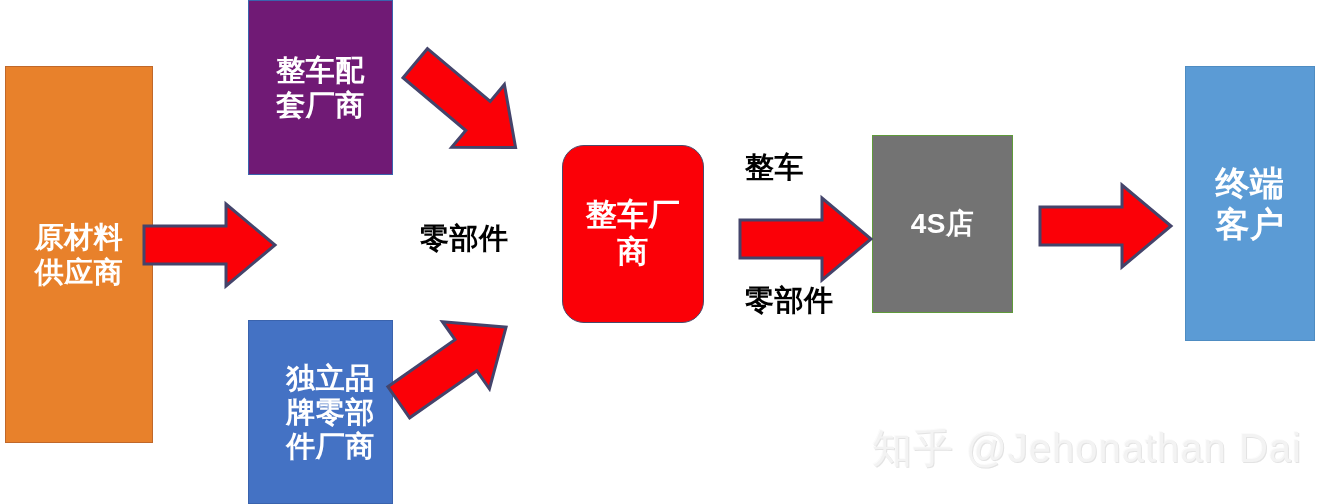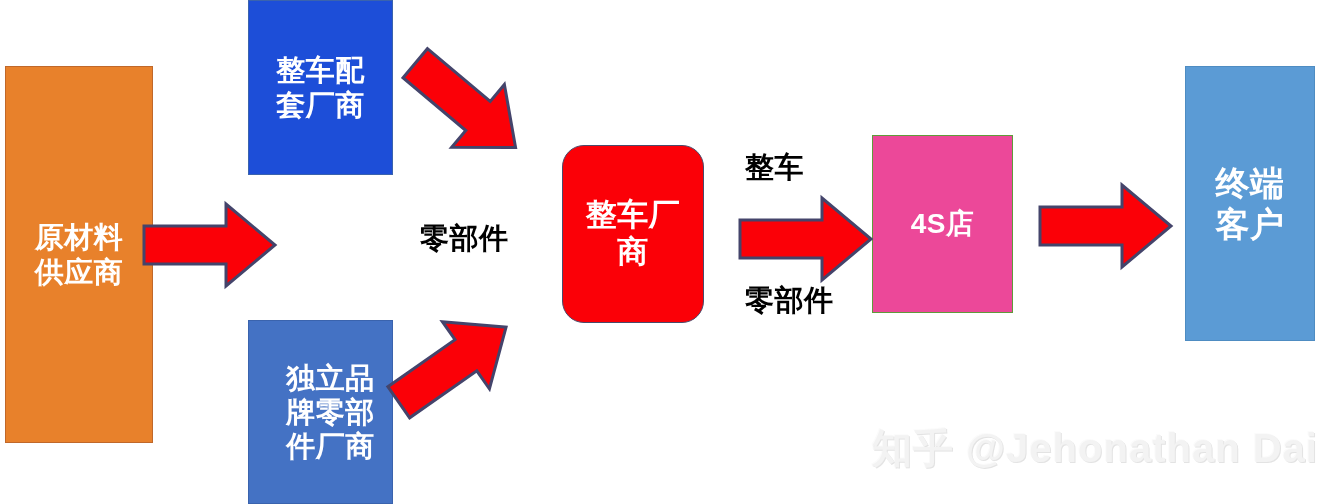--- a/index.html
+++ b/index.html
@@ -34,41 +34,41 @@
 
   
   #node-raw-material {
     left: 5px;  top: 66px;  width: 148px; height: 377px;
     background: #e8812b;
     border: 1.5px solid #c0682a;
     font-size: 29px;
   }
   #node-oem-supplier {
     left: 248px; top: 0px;  width: 145px; height: 175px;
-    background: #1d4ed8;
+    background: #701a75;
     border: 1.5px solid #3a63ad;
     font-size: 29px;
   }
   #node-independent-parts {
     left: 248px; top: 320px; width: 145px; height: 184px;
     background: #4472c4;
     border: 1.5px solid #3a63ad;
     font-size: 29px;
     padding-left: 20px;
   }
   #node-vehicle-manufacturer {
     left: 562px; top: 145px; width: 142px; height: 178px;
     background: #fb0007;
     border: 1.5px solid #4a4a6a;
     border-radius: 22px;
     font-size: 31px;
   }
   #node-dealership {
     left: 872px; top: 135px; width: 141px; height: 178px;
-    background: #ec4899;
+    background: #737373;
     border: 1.5px solid #5f9a3a;
     font-size: 28px;
   }
   #node-end-customer {
     left: 1185px; top: 66px; width: 130px; height: 275px;
     background: #5b9bd5;
     border: 1.5px solid #4e8cc2;
     font-size: 34px;
   }
 
@@ -95,21 +95,21 @@
   #arrow-indep-to-vehicle   { left: 385px; top: 303px; }
   #arrow-vehicle-to-dealer  { left: 738px; top: 196px; }
   #arrow-dealer-to-customer { left: 1038px; top: 183px; }
 
   
   #watermark {
     position: absolute;
     left: 872px;
     top: 421px;
     font-size: 40px;
-    font-weight: bold;
+    font-weight: normal;
     color: #f3f3f3;
     text-shadow: 1px 1px 0 #e3e3e3, -1px -1px 0 #fbfbfb;
     letter-spacing: 1px;
     white-space: nowrap;
     user-select: none;
   }
 </style>
 </head>
 <body>
 

